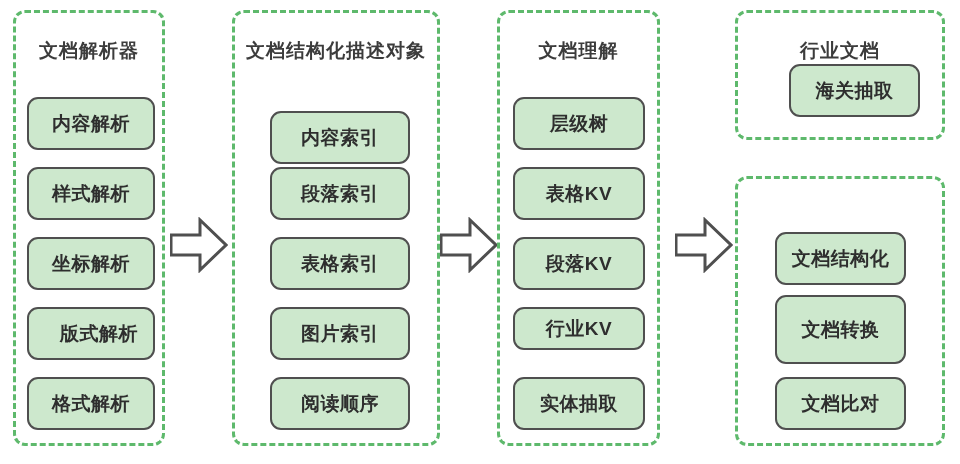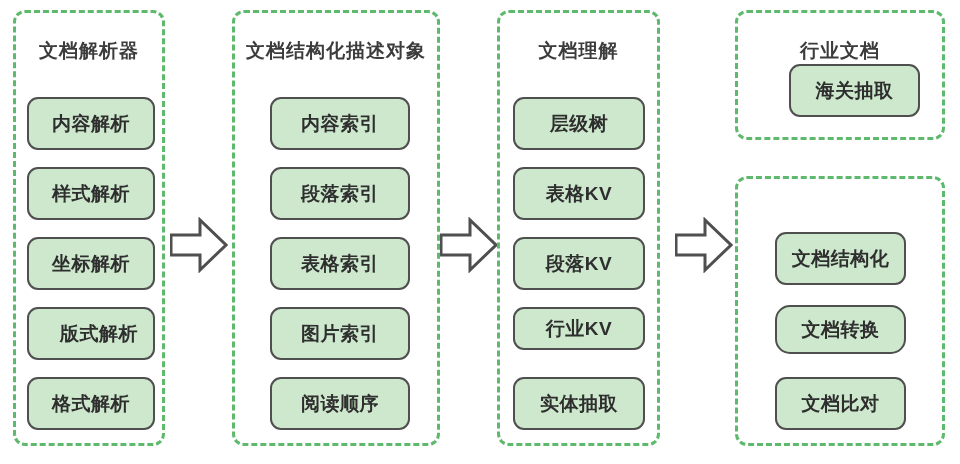--- a/index.html
+++ b/index.html
@@ -93,21 +93,21 @@
 
   <div class="arrow" style="left:170px; top:217px; width:58px; height:56px;">
     <svg width="58" height="56" viewBox="0 0 58 56">
       <polygon points="1,18 30,18 30,3 56,28 30,53 30,38 1,38" fill="#ffffff" stroke="#4f4f4f" stroke-width="3" stroke-linejoin="miter"></polygon>
     </svg>
   </div>
 
   <div class="panel panel-structure">
     <div class="panel-title title-structure">文档结构化描述对象</div>
   </div>
-  <div class="node" style="left:270px; top:97px; width:140px; height:53px;">内容索引</div>
+  <div class="node" style="left:270px; top:111px; width:140px; height:53px;">内容索引</div>
   <div class="node" style="left:270px; top:167px; width:140px; height:53px;">段落索引</div>
   <div class="node" style="left:270px; top:237px; width:140px; height:53px;">表格索引</div>
   <div class="node" style="left:270px; top:307px; width:140px; height:53px;">图片索引</div>
   <div class="node" style="left:270px; top:377px; width:140px; height:53px;">阅读顺序</div>
 
   <div class="arrow" style="left:440px; top:217px; width:58px; height:56px;">
     <svg width="58" height="56" viewBox="0 0 58 56">
       <polygon points="1,18 30,18 30,3 56,28 30,53 30,38 1,38" fill="#ffffff" stroke="#4f4f4f" stroke-width="3" stroke-linejoin="miter"></polygon>
     </svg>
   </div>
@@ -129,16 +129,16 @@
 
   <div class="panel panel-industry">
     <div class="panel-title title-industry">行业文档</div>
   </div>
   <div class="node" style="left:775px; top:64px; width:131px; height:53px;margin-left:14px;">海关抽取</div>
 
   <div class="panel panel-general">
     <div class="panel-title title-general">通用文档</div>
   </div>
   <div class="node" style="left:775px; top:232px; width:131px; height:53px;">文档结构化</div>
-  <div class="node" style="left:775px; top:305px; width:131px; height:49px;border-radius:15px;">文档转换</div>
+  <div class="node" style="left:775px; top:295px; width:131px; height:69px;">文档转换</div>
   <div class="node" style="left:775px; top:377px; width:131px; height:53px;">文档比对</div>
 
 </div>
 
 </body></html>

